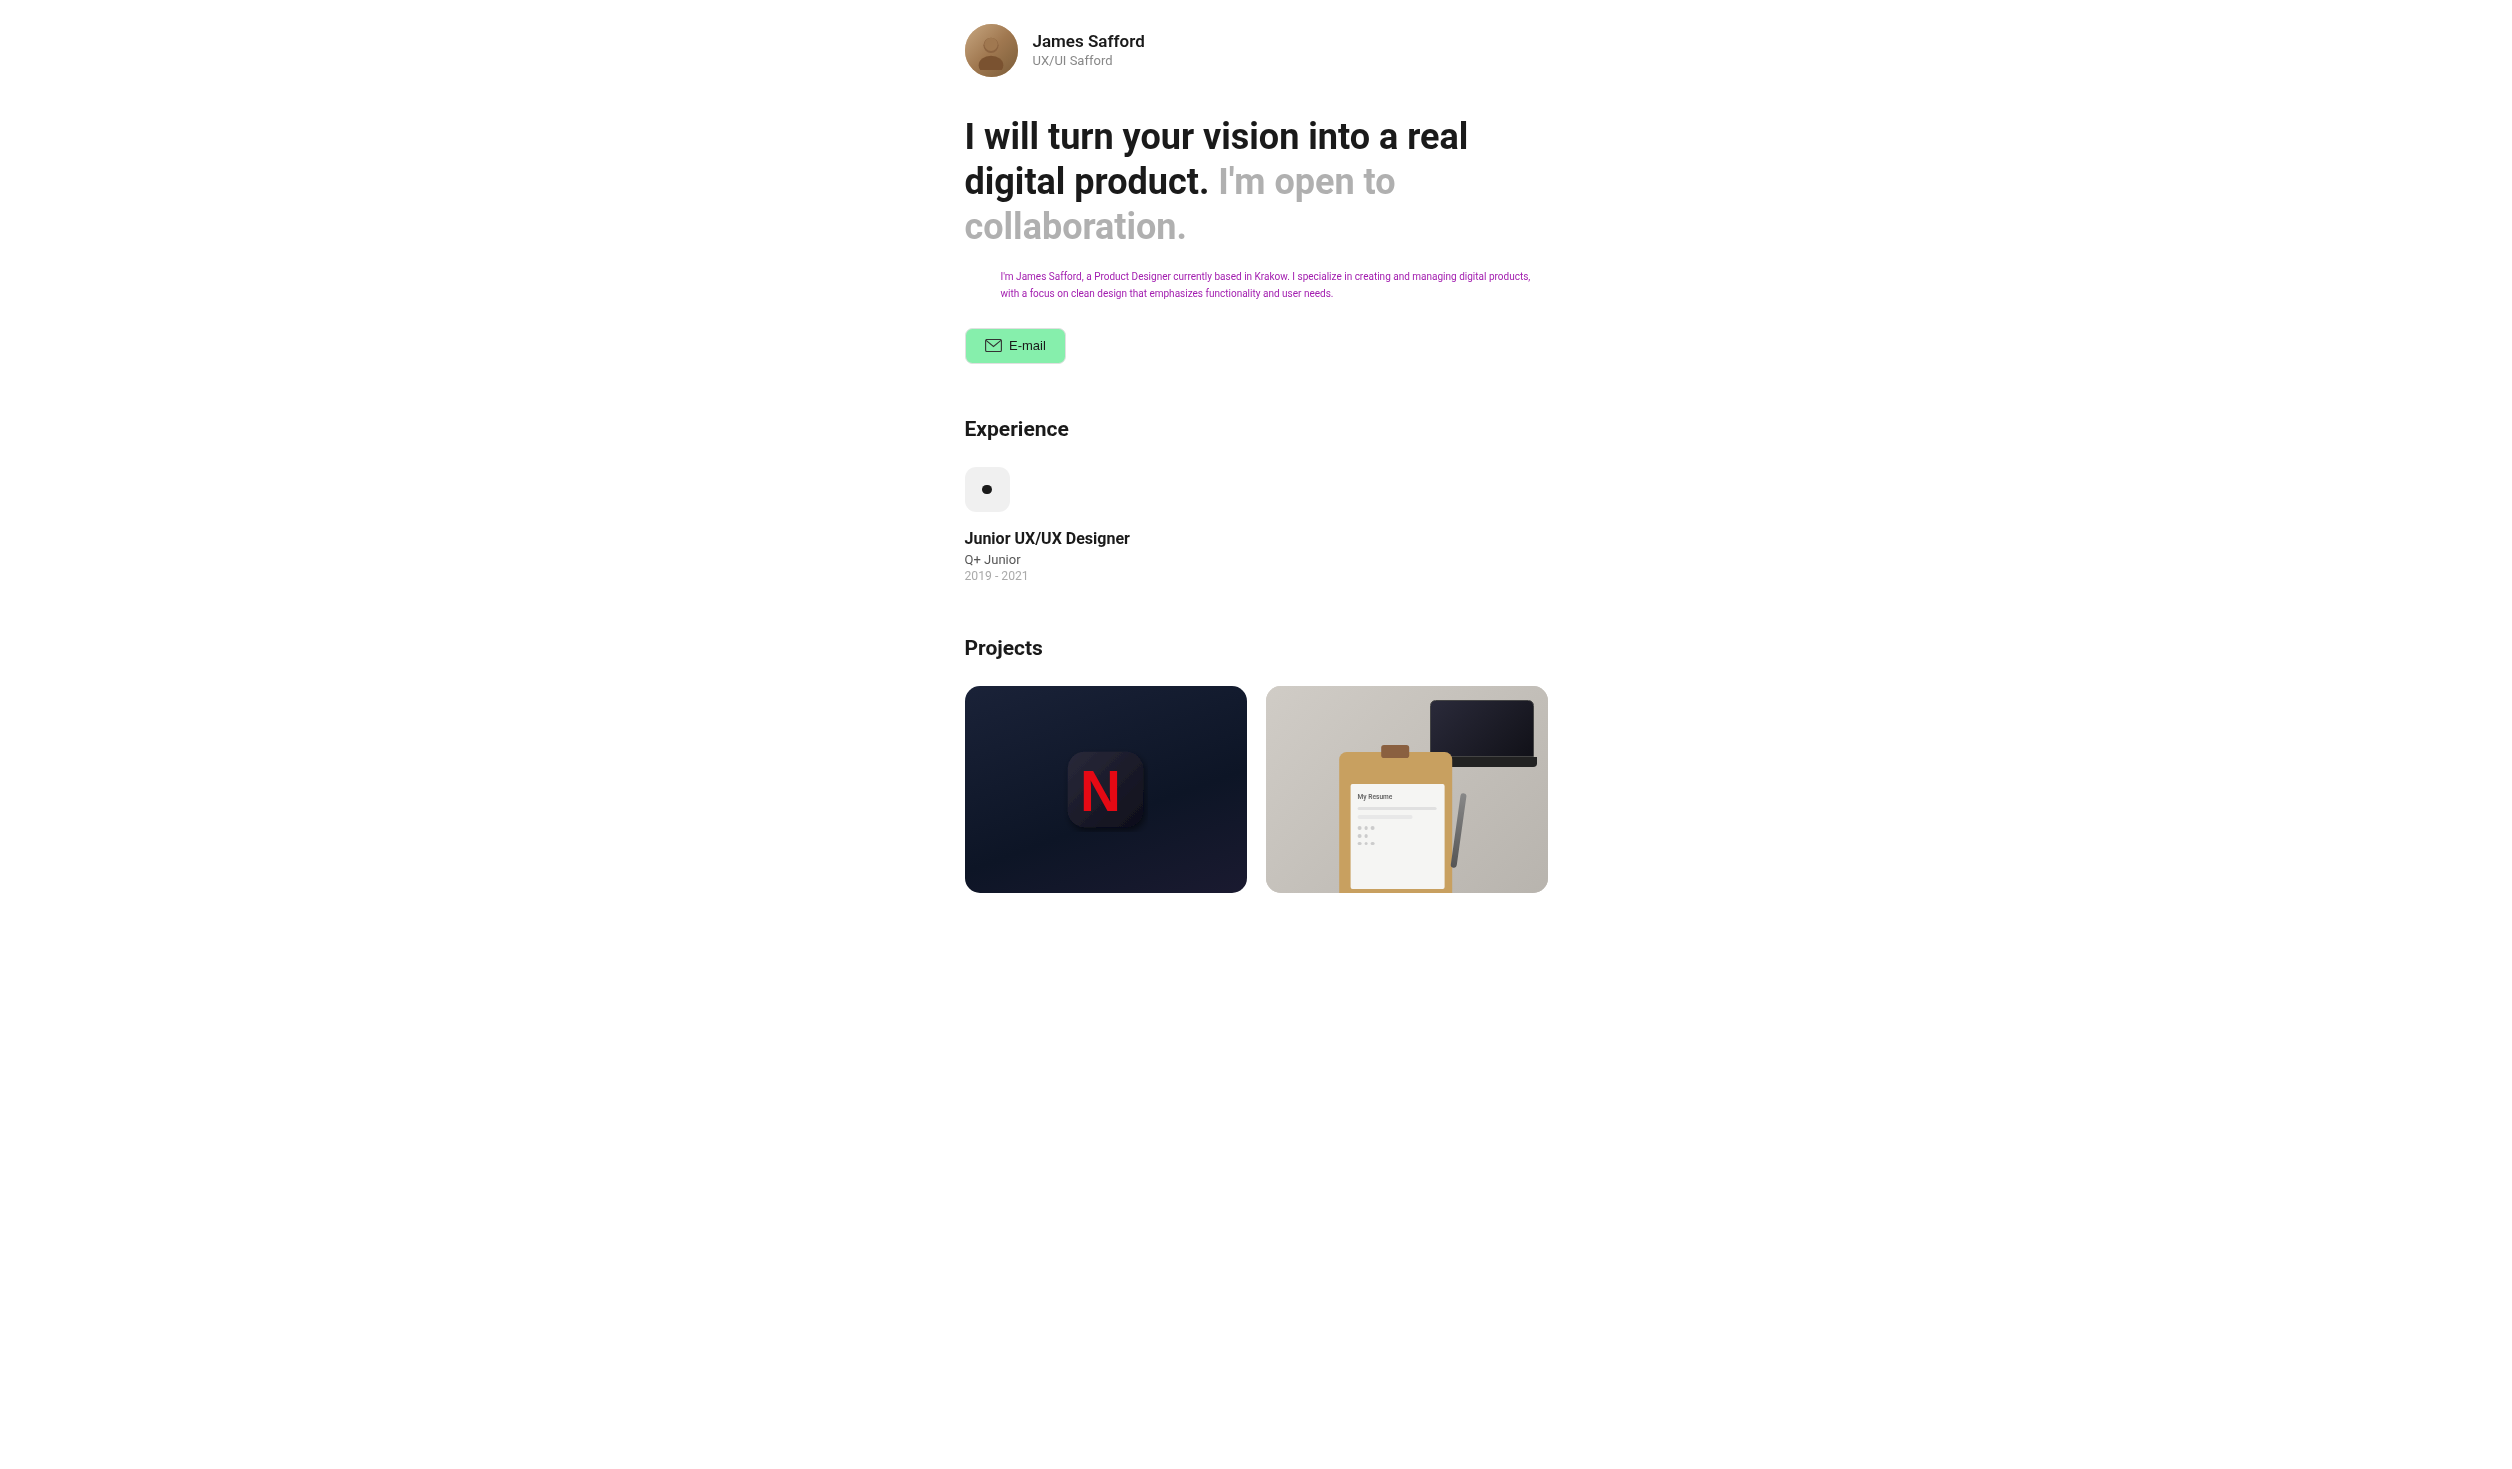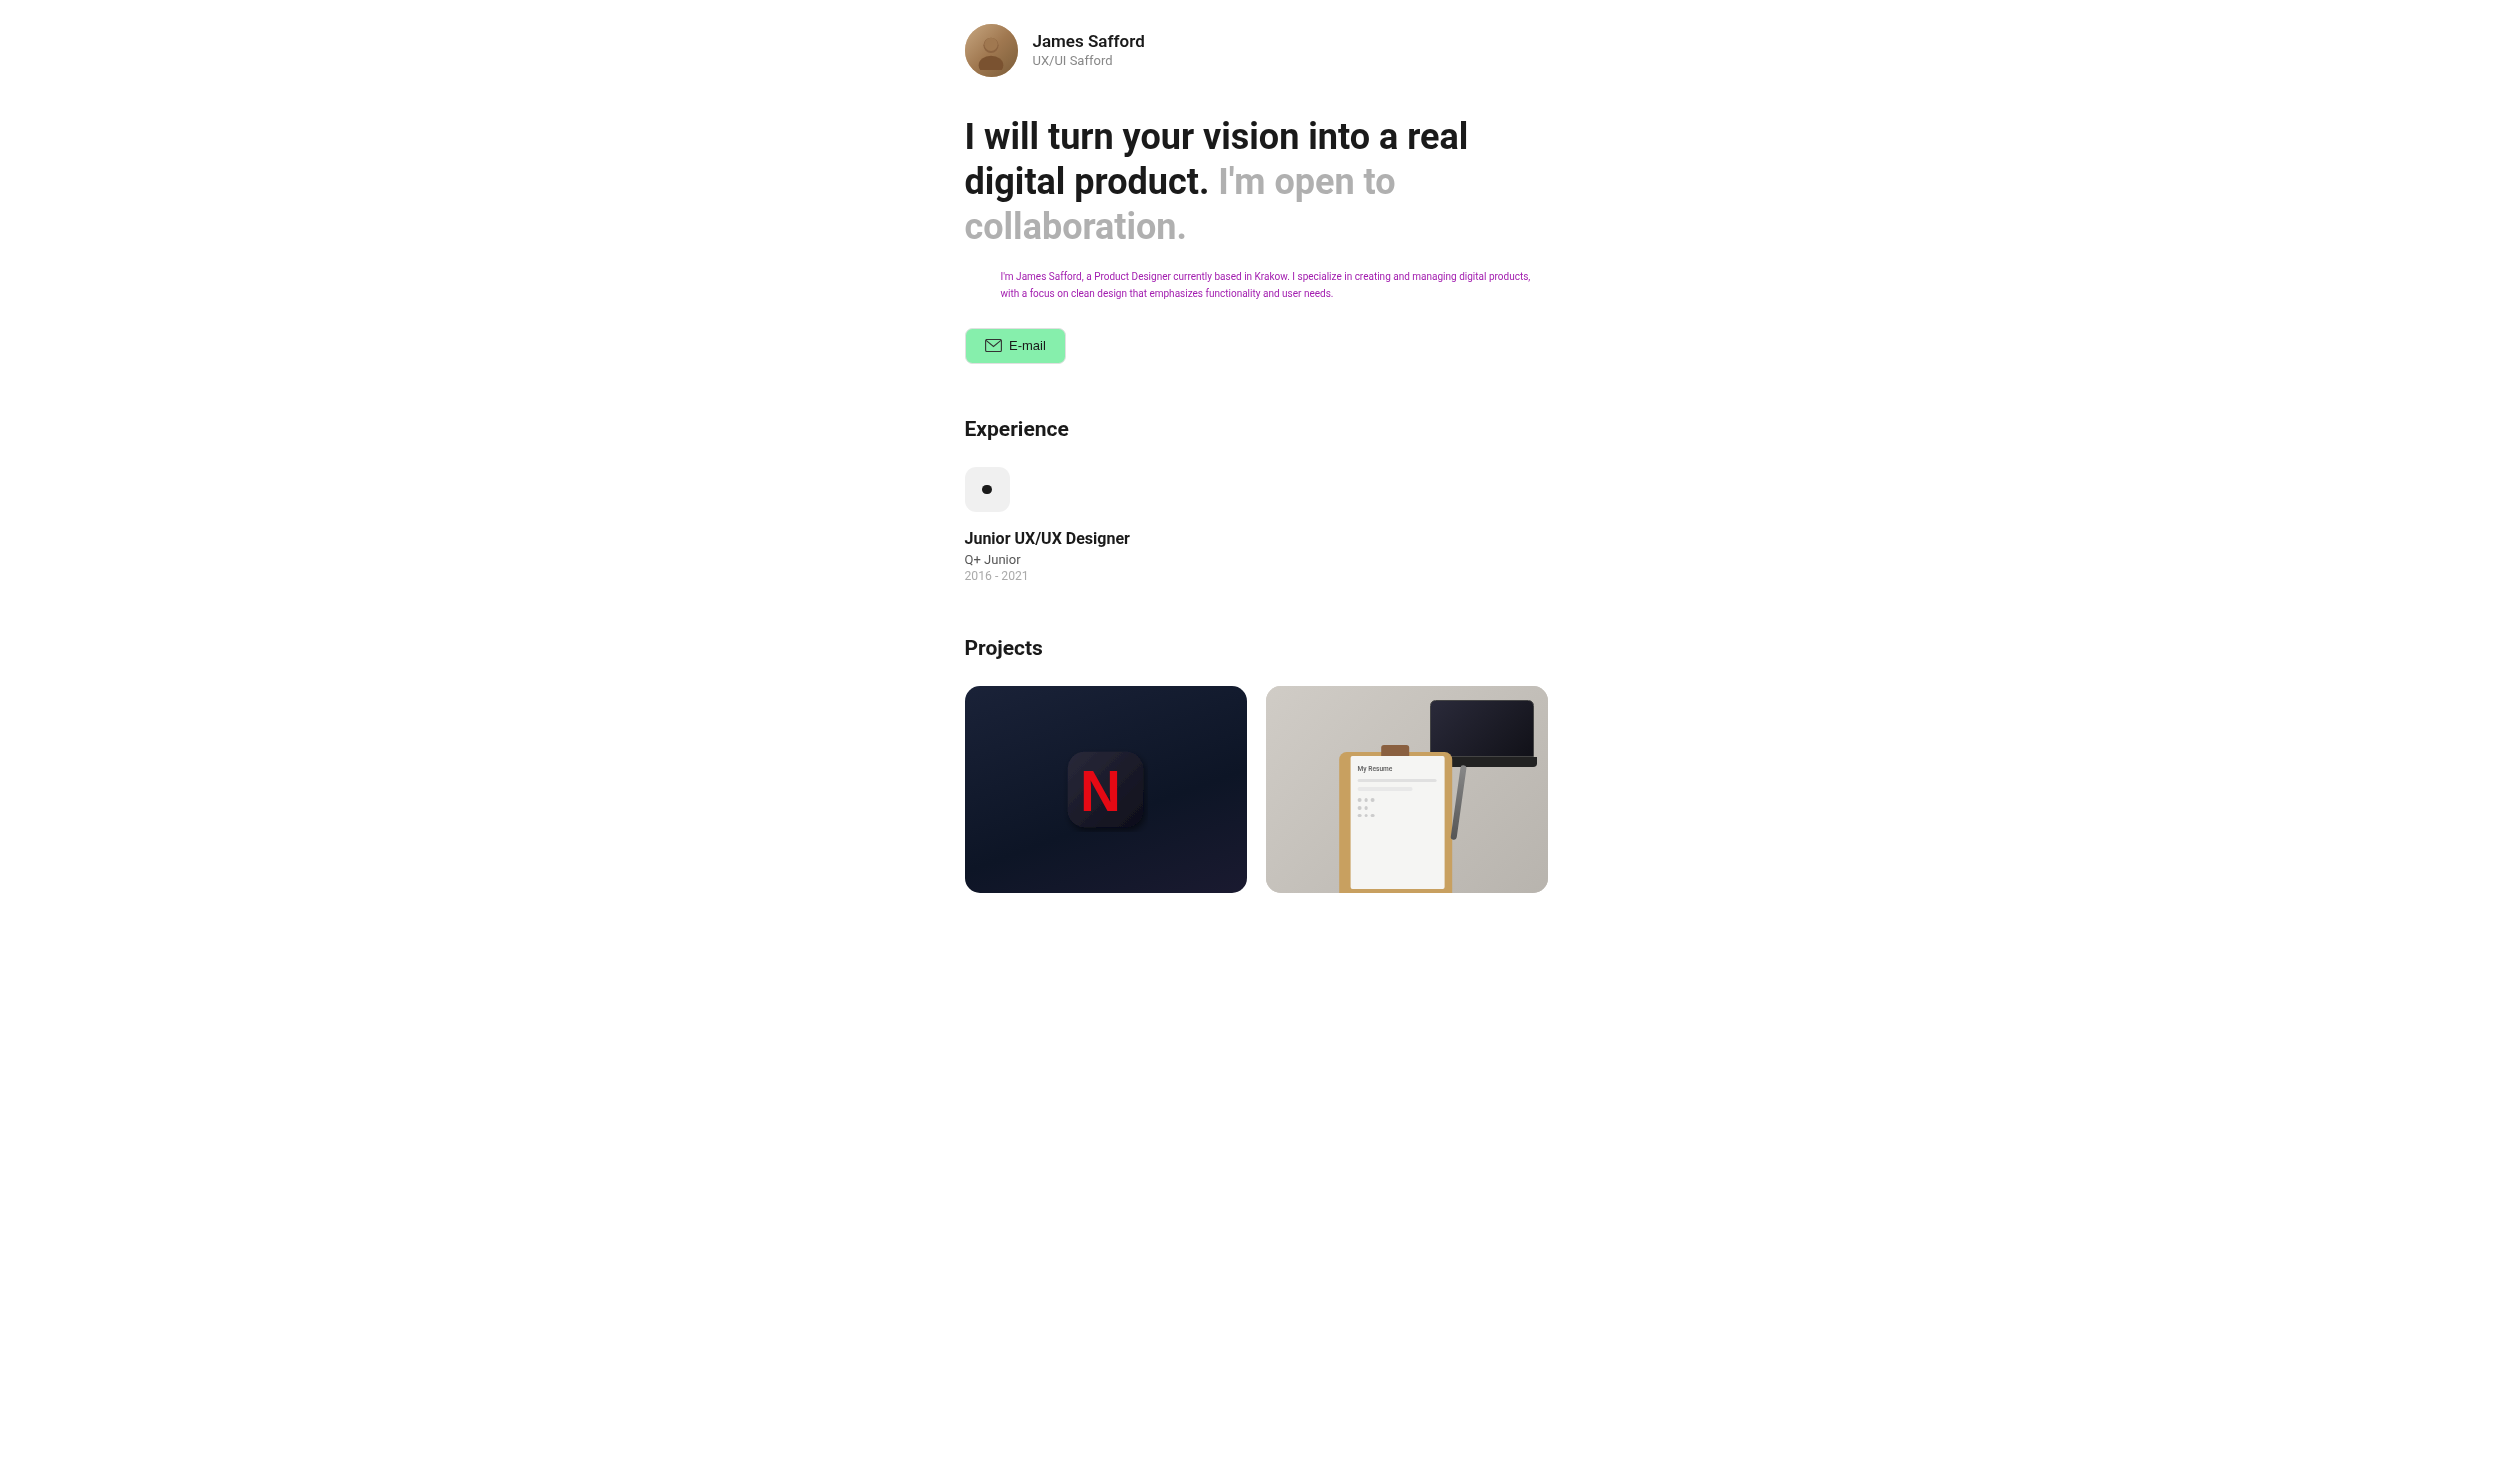--- a/index.html
+++ b/index.html
@@ -292,21 +292,21 @@
 
     <div class="experience-grid">
 
 
       <div class="experience-card">
         <div class="experience-logo gray-bg">
           <div class="logo-dot-dark"></div>
         </div>
         <div class="experience-role">Junior UX/UX Designer</div>
         <div class="experience-company">Q+ Junior</div>
-        <div class="experience-period">2016 - 2021</div>
+        <div class="experience-period">2019 - 2021</div>
       </div>
 
     </div>
   </div>
 
   <div class="section">
     <h2 class="section-title">Projects</h2>
 
     <div class="projects-grid">
 
@@ -337,21 +337,21 @@
           <div style="position:absolute;right:14px;top:14px;width:104px;height:71px;">
             <div style="width:100%;height:80%;background:linear-gradient(135deg,#2a2a3a,#111118);border-radius:5.6px 5.6px 0 0;border:1.9px solid #444;"></div>
             <div style="width:105%;height:14%;background:#222;border-radius:0 0 3.8px 3.8px;margin-left:-1.9px;"></div>
           </div>
 
           <div style="position:absolute;left:50%;bottom:-4.7px;transform:translateX(-60%);width:113px;height:146px;background:#c8a060;border-radius:7.5px 7.5px 3.8px 3.8px;">
 
             <div style="position:absolute;top:-7.5px;left:50%;transform:translateX(-50%);width:28px;height:13px;background:#8a6040;border-radius:2.8px;"></div>
           </div>
 
-          <div style="position:absolute;left:50%;bottom:4.7px;transform:translateX(-60%);width:94px;height:133px;background:#f5f5f3;border-radius:1.9px;padding:9.4px 7.5px;">
+          <div style="position:absolute;left:50%;bottom:4.7px;transform:translateX(-60%);width:94px;height:105px;background:#f5f5f3;border-radius:1.9px;padding:9.4px 7.5px;">
             <div style="font-size:6.6px;color:#666;font-weight:600;margin-bottom:5.6px;">My Resume</div>
             <div style="height:3.8px;background:#e0e0e0;border-radius:1.9px;margin-bottom:4.7px;"></div>
             <div style="height:3.8px;background:#e8e8e8;border-radius:1.9px;margin-bottom:7.5px;width:70%;"></div>
             <div style="display:flex;gap:2.8px;margin-bottom:3.8px;">
               <div style="width:3.8px;height:3.8px;background:#ccc;border-radius:50%;"></div>
               <div style="width:3.8px;height:3.8px;background:#ccc;border-radius:50%;"></div>
               <div style="width:3.8px;height:3.8px;background:#ccc;border-radius:50%;"></div>
             </div>
             <div style="display:flex;gap:2.8px;margin-bottom:3.8px;">
               <div style="width:3.8px;height:3.8px;background:#ccc;border-radius:50%;"></div>

